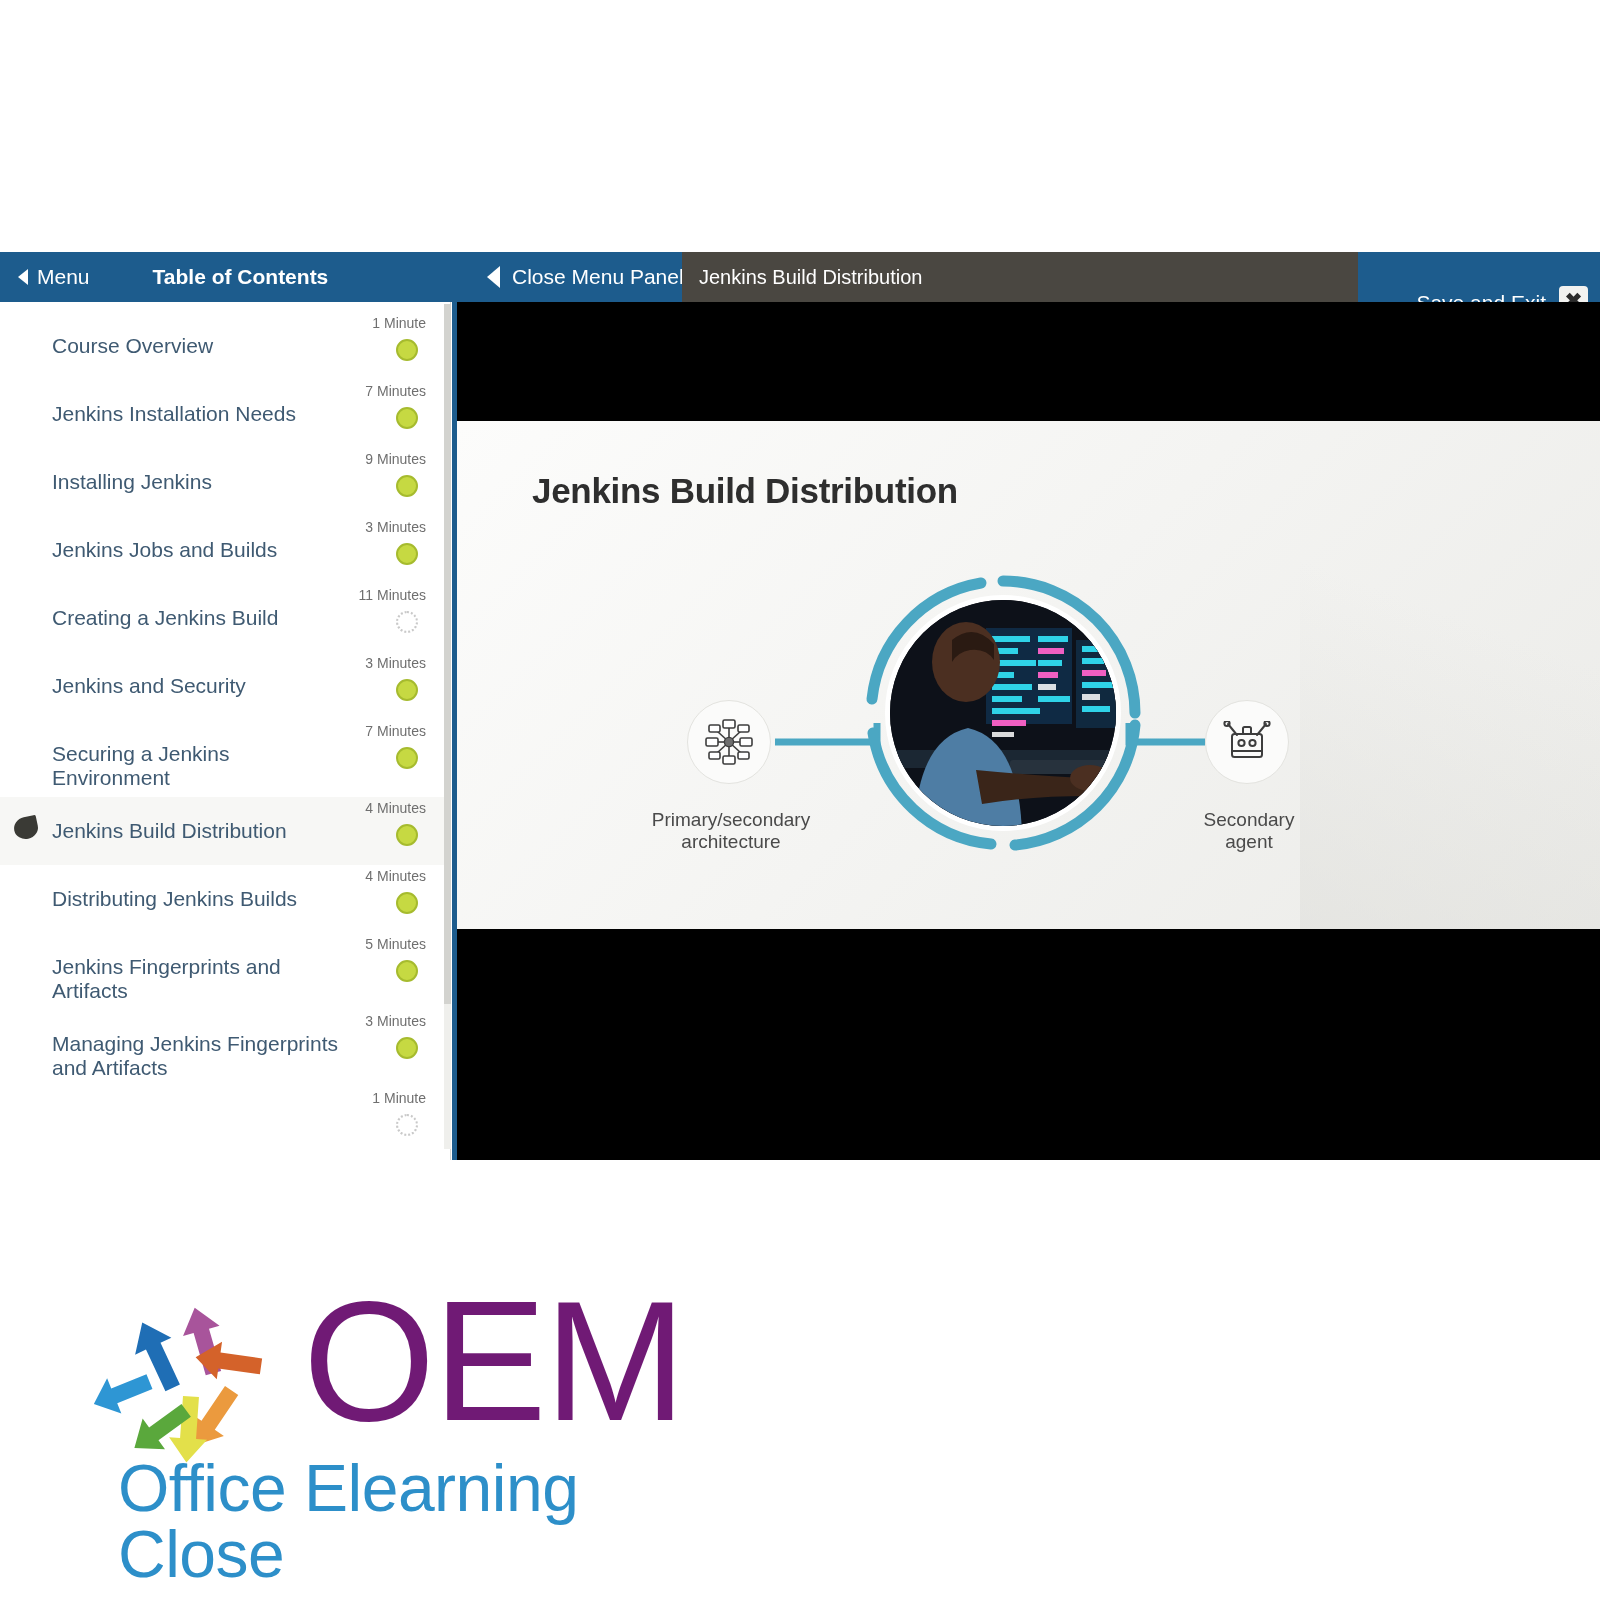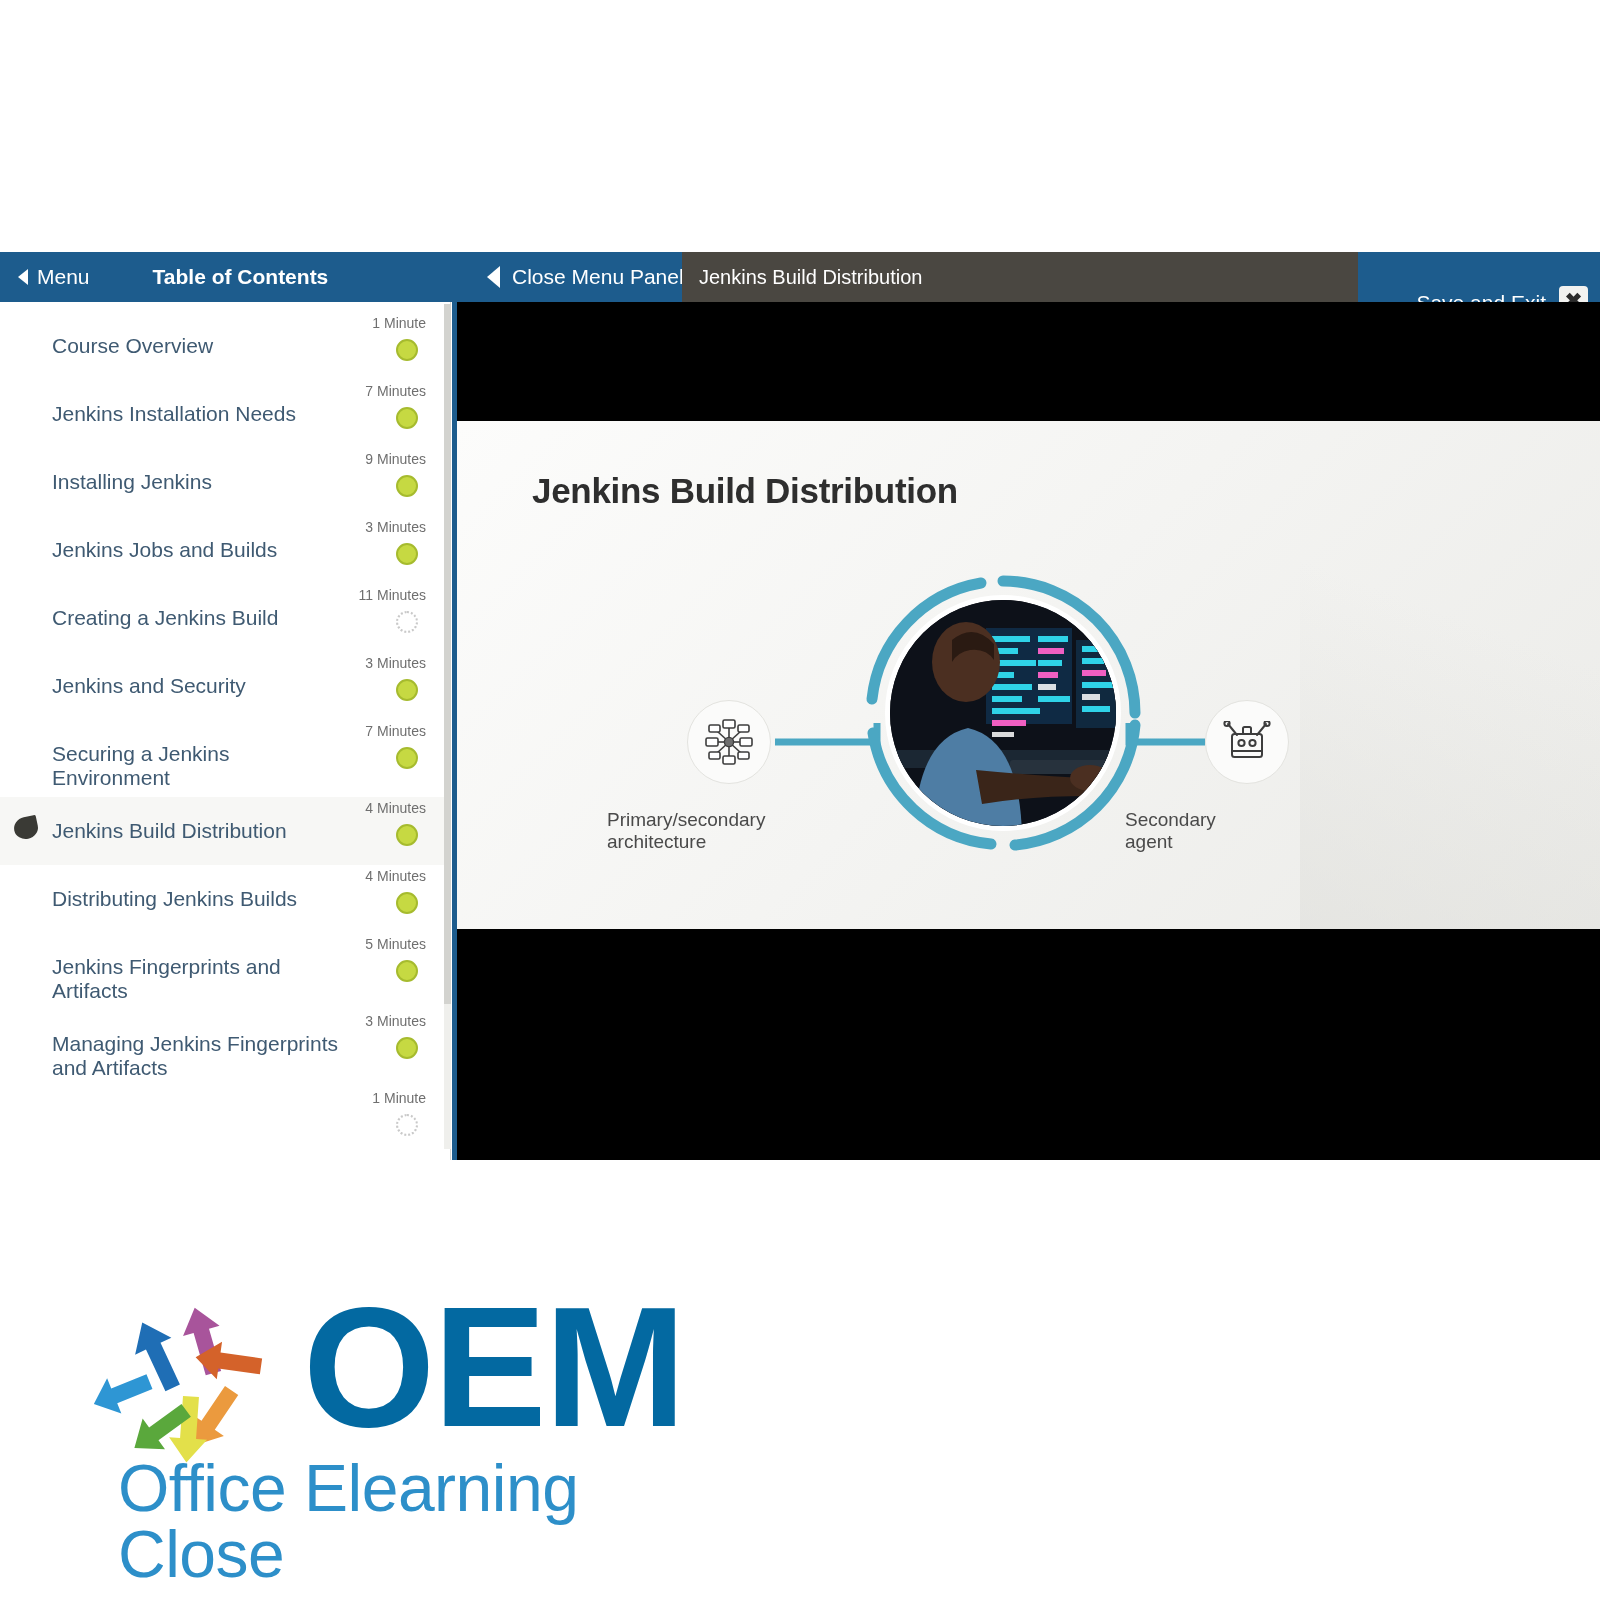--- a/index.html
+++ b/index.html
@@ -243,21 +243,21 @@
   .node-circle {
     position: absolute;
     width: 84px; height: 84px;
     border-radius: 50%;
     background: #fbfbfa;
     border: 1px solid #e3e3df;
     display: flex; align-items: center; justify-content: center;
   }
   .node-label {
     position: absolute;
-    text-align: left;
+    text-align: center;
     font-size: 19px;
     line-height: 1.18;
     color: #4a4a4a;
     white-space: pre-line;
   }
 
   #node-left  { left: 230px; top: 279px; }
   #node-right { left: 748px; top: 279px; }
   #label-left  { left: 150px; top: 388px; width: 248px; }
   #label-right { left: 668px; top: 388px; width: 248px; }
@@ -280,24 +280,24 @@
 
   
   #logo {
     position: absolute;
     left: 75px; top: 1260px;
     width: 660px; height: 280px;
   }
   #logo-arrows { position:absolute; left:0; top:8px; width:230px; height:225px; }
   #logo-oem {
     position: absolute;
-    left: 228px; top: 22px;
+    left: 228px; top: 16px;
     font-size: 170px;
-    font-weight: bold;
-    color: #0369a1;
+    font-weight: normal;
+    color: #701a75;
     letter-spacing: -2px;
     line-height: 1;
   }
   #logo-sub {
     position: absolute;
     left: 43px; top: 195px;
     font-size: 66px;
     color: #2d8fc9;
     letter-spacing: -0.5px;
     line-height: 1;

